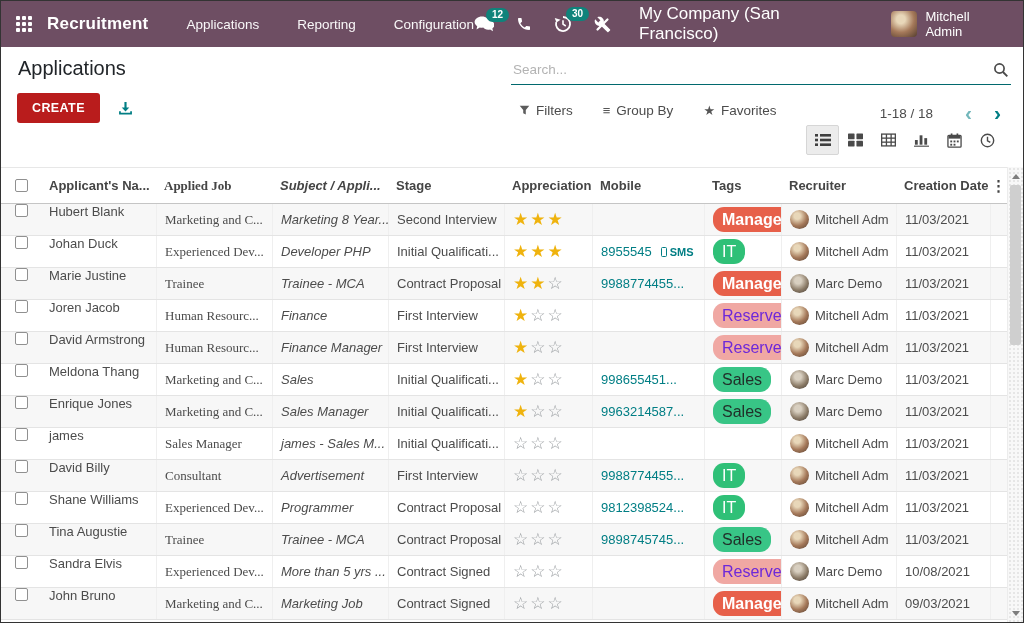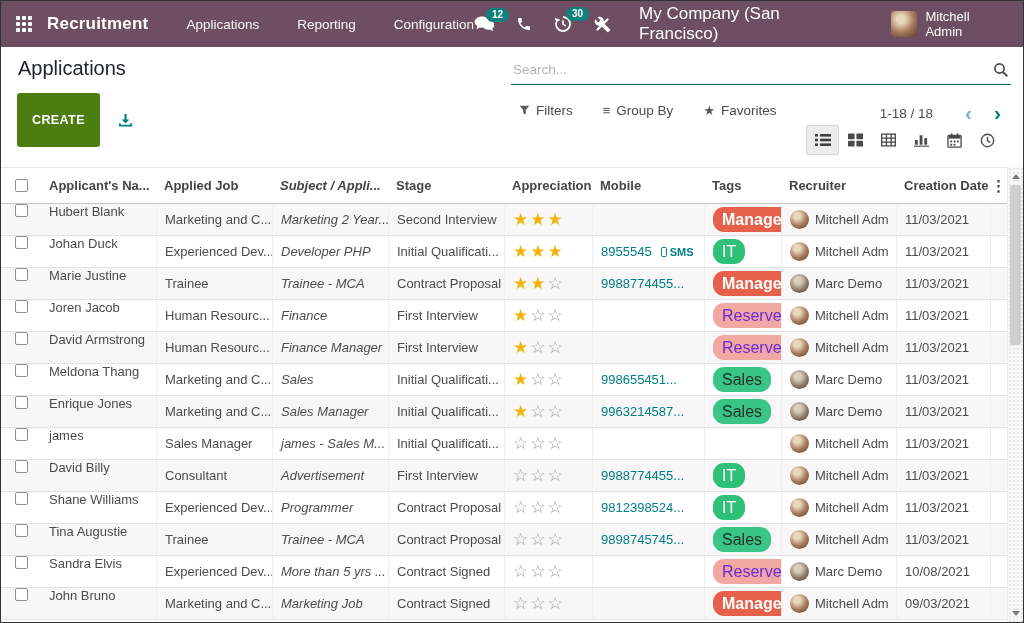--- a/index.html
+++ b/index.html
@@ -23,22 +23,22 @@
   .avatar{ display:inline-block; border-radius:50%; flex:0 0 auto; }
   .avatar.mitchell{ background:radial-gradient(circle at 38% 32%, #e8d7b9 18%, #a5795a 55%, #5d4433 95%); }
   .avatar.marc{ background:radial-gradient(circle at 42% 35%, #d8cfc0 20%, #8a7a66 58%, #4a4038 95%); }
   .avatar.nav-av{ width:26px; height:26px; border-radius:4px; }
   .nav-user-name{ font-size:13px; }
 
   
   .control{ position:relative; height:120px; background:#fff; }
   .page-title{ position:absolute; left:17px; top:10px; font-size:20px; color:#212529; }
   .create-row{ position:absolute; left:16px; top:46px; display:flex; align-items:center; gap:18px; }
-  .btn-create{ background:#4d7c0f; color:#fff; border:none; font-family:inherit; font-size:12.5px; font-weight:700;
-               letter-spacing:.4px; padding:20px 15px; border-radius:3px; cursor:pointer; }
+  .btn-create{ background:#b91c1c; color:#fff; border:none; font-family:inherit; font-size:12.5px; font-weight:700;
+               letter-spacing:.4px; padding:8px 15px; border-radius:3px; cursor:pointer; }
   .export-btn{ cursor:pointer; display:flex; }
 
   .searchbox{ position:absolute; left:510px; top:8px; width:500px; height:30px;
               border-bottom:1px solid #01696e; display:flex; align-items:center; }
   .searchbox input{ flex:1; border:none; outline:none; font-family:inherit; font-size:13.5px; color:#444; padding:0 2px; }
   .searchbox input::placeholder{ color:#b3b3b3; }
   .search-glass{ cursor:pointer; display:flex; padding-right:2px; }
 
   .filter-bar{ position:absolute; left:518px; top:56px; display:flex; align-items:center; gap:30px; }
   .fbtn{ display:flex; align-items:center; gap:6px; font-size:13.5px; color:#4c4c4c; cursor:pointer; }
@@ -57,21 +57,21 @@
   
   .listview{ position:absolute; top:166px; left:0; right:16px; bottom:0; overflow:hidden; background:#fff; }
   .thead{ display:flex; align-items:center; height:37px; border-top:1px solid #e7e7e7; border-bottom:1px solid #c5c5c5; background:#fff; }
   .thead .th{ font-weight:700; color:#454545; cursor:pointer; }
   .tr{ display:flex; align-items:flex-start; height:32px; border-bottom:1px solid #e4e4e4; cursor:pointer; background:#fff; }
   .tr:nth-child(odd){ background:#f7f7f7; }
   .td,.th{ flex:0 0 auto; padding:0 8px; white-space:nowrap; overflow:hidden; font-size:13px; color:#4c4c4c; }
   .tr .td:not(.col-check):not(.col-name){ border-left:1px solid #efefef; align-self:stretch; display:flex; align-items:center; }
   .col-check{ width:40px; display:flex; justify-content:center; padding:0; }
   .col-name{ width:115px; }
-  .col-job{ width:116px; }
+  .col-job{ width:116px;font-family:Liberation Serif, serif; }
   .col-subject{ width:116px;font-style:italic; }
   .col-stage{ width:116px; }
   .col-stars{ width:88px; }
   .col-mobile{ width:112px; }
   .col-tags{ width:77px; }
   .col-recruiter{ width:115px; gap:6px; }
   .col-date{ width:94px; }
   .col-dots{ flex:1; display:flex; justify-content:center; padding:0; }
   .cb{ width:13px; height:13px; border:1px solid #909090; border-radius:2px; background:#fff; display:inline-block; }
   .dots-btn{ font-size:15px; font-weight:700; color:#454545; cursor:pointer; line-height:1; }
@@ -294,21 +294,21 @@
           <span class="dots-btn">⋮</span>
         </div>
     </div>
     <div class="tbody">
         <div class="tr">
     <div class="td col-check">
             <span class="cb"></span>
           </div>
     <div class="td col-name">Hubert Blank</div>
     <div class="td col-job">Marketing and C...</div>
-    <div class="td col-subject">Marketing 2 Year...</div>
+    <div class="td col-subject">Marketing 8 Year...</div>
     <div class="td col-stage">Second Interview</div>
     <div class="td col-stars">
             <span class="star on">★</span>
             <span class="star on">★</span>
             <span class="star on">★</span>
           </div>
     <div class="td col-mobile"></div>
     <div class="td col-tags">
             <span class="tag manager">Manager</span>
           </div>

